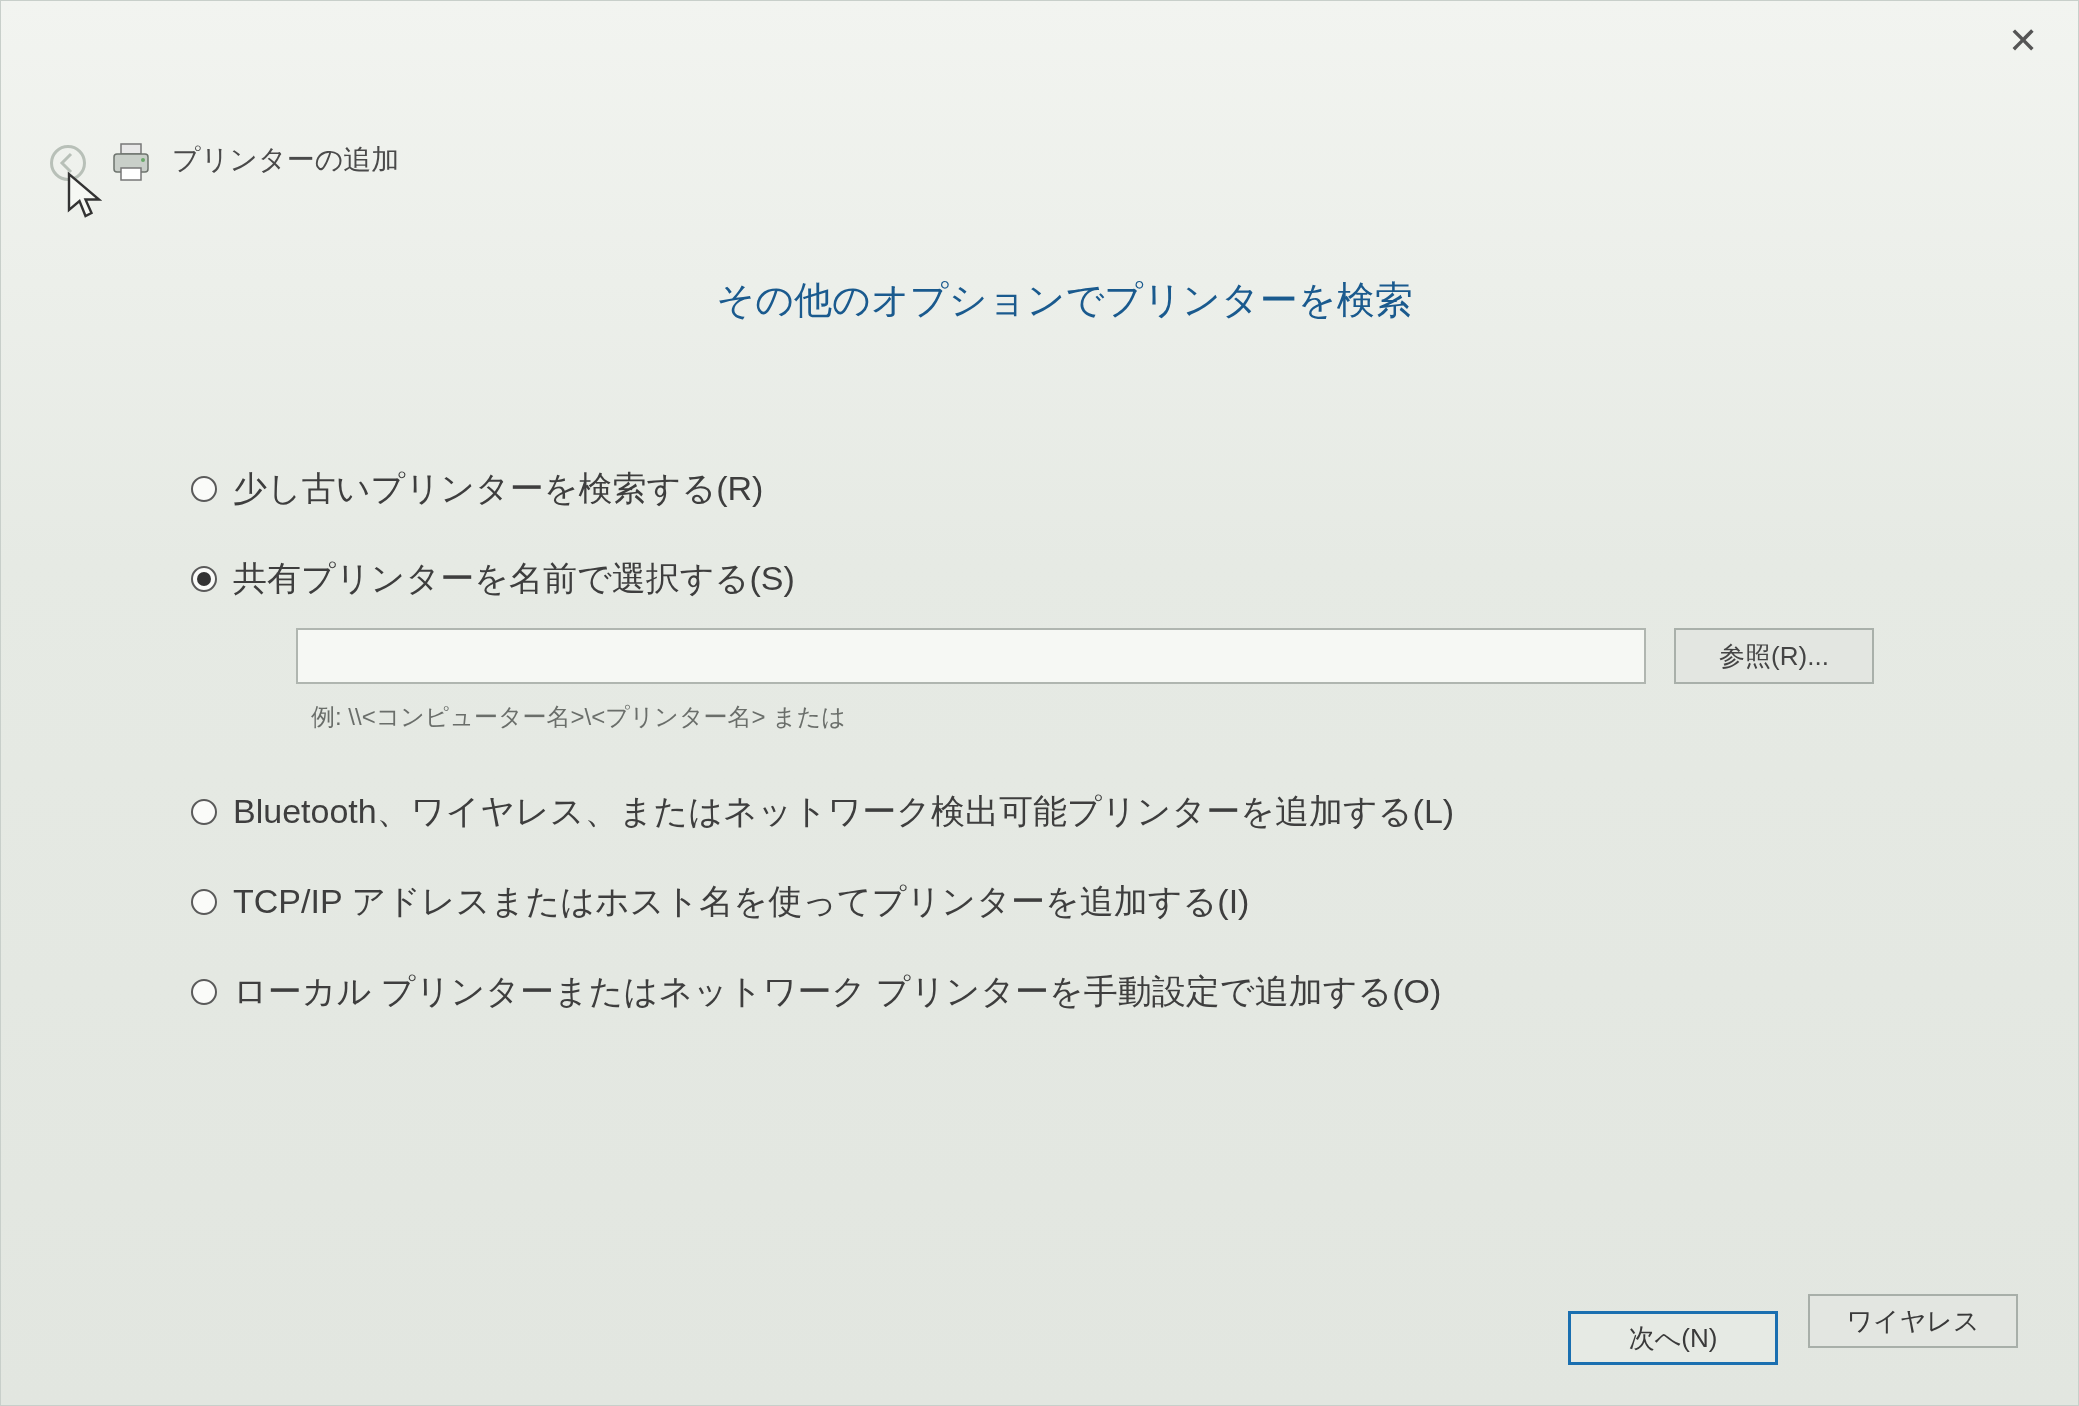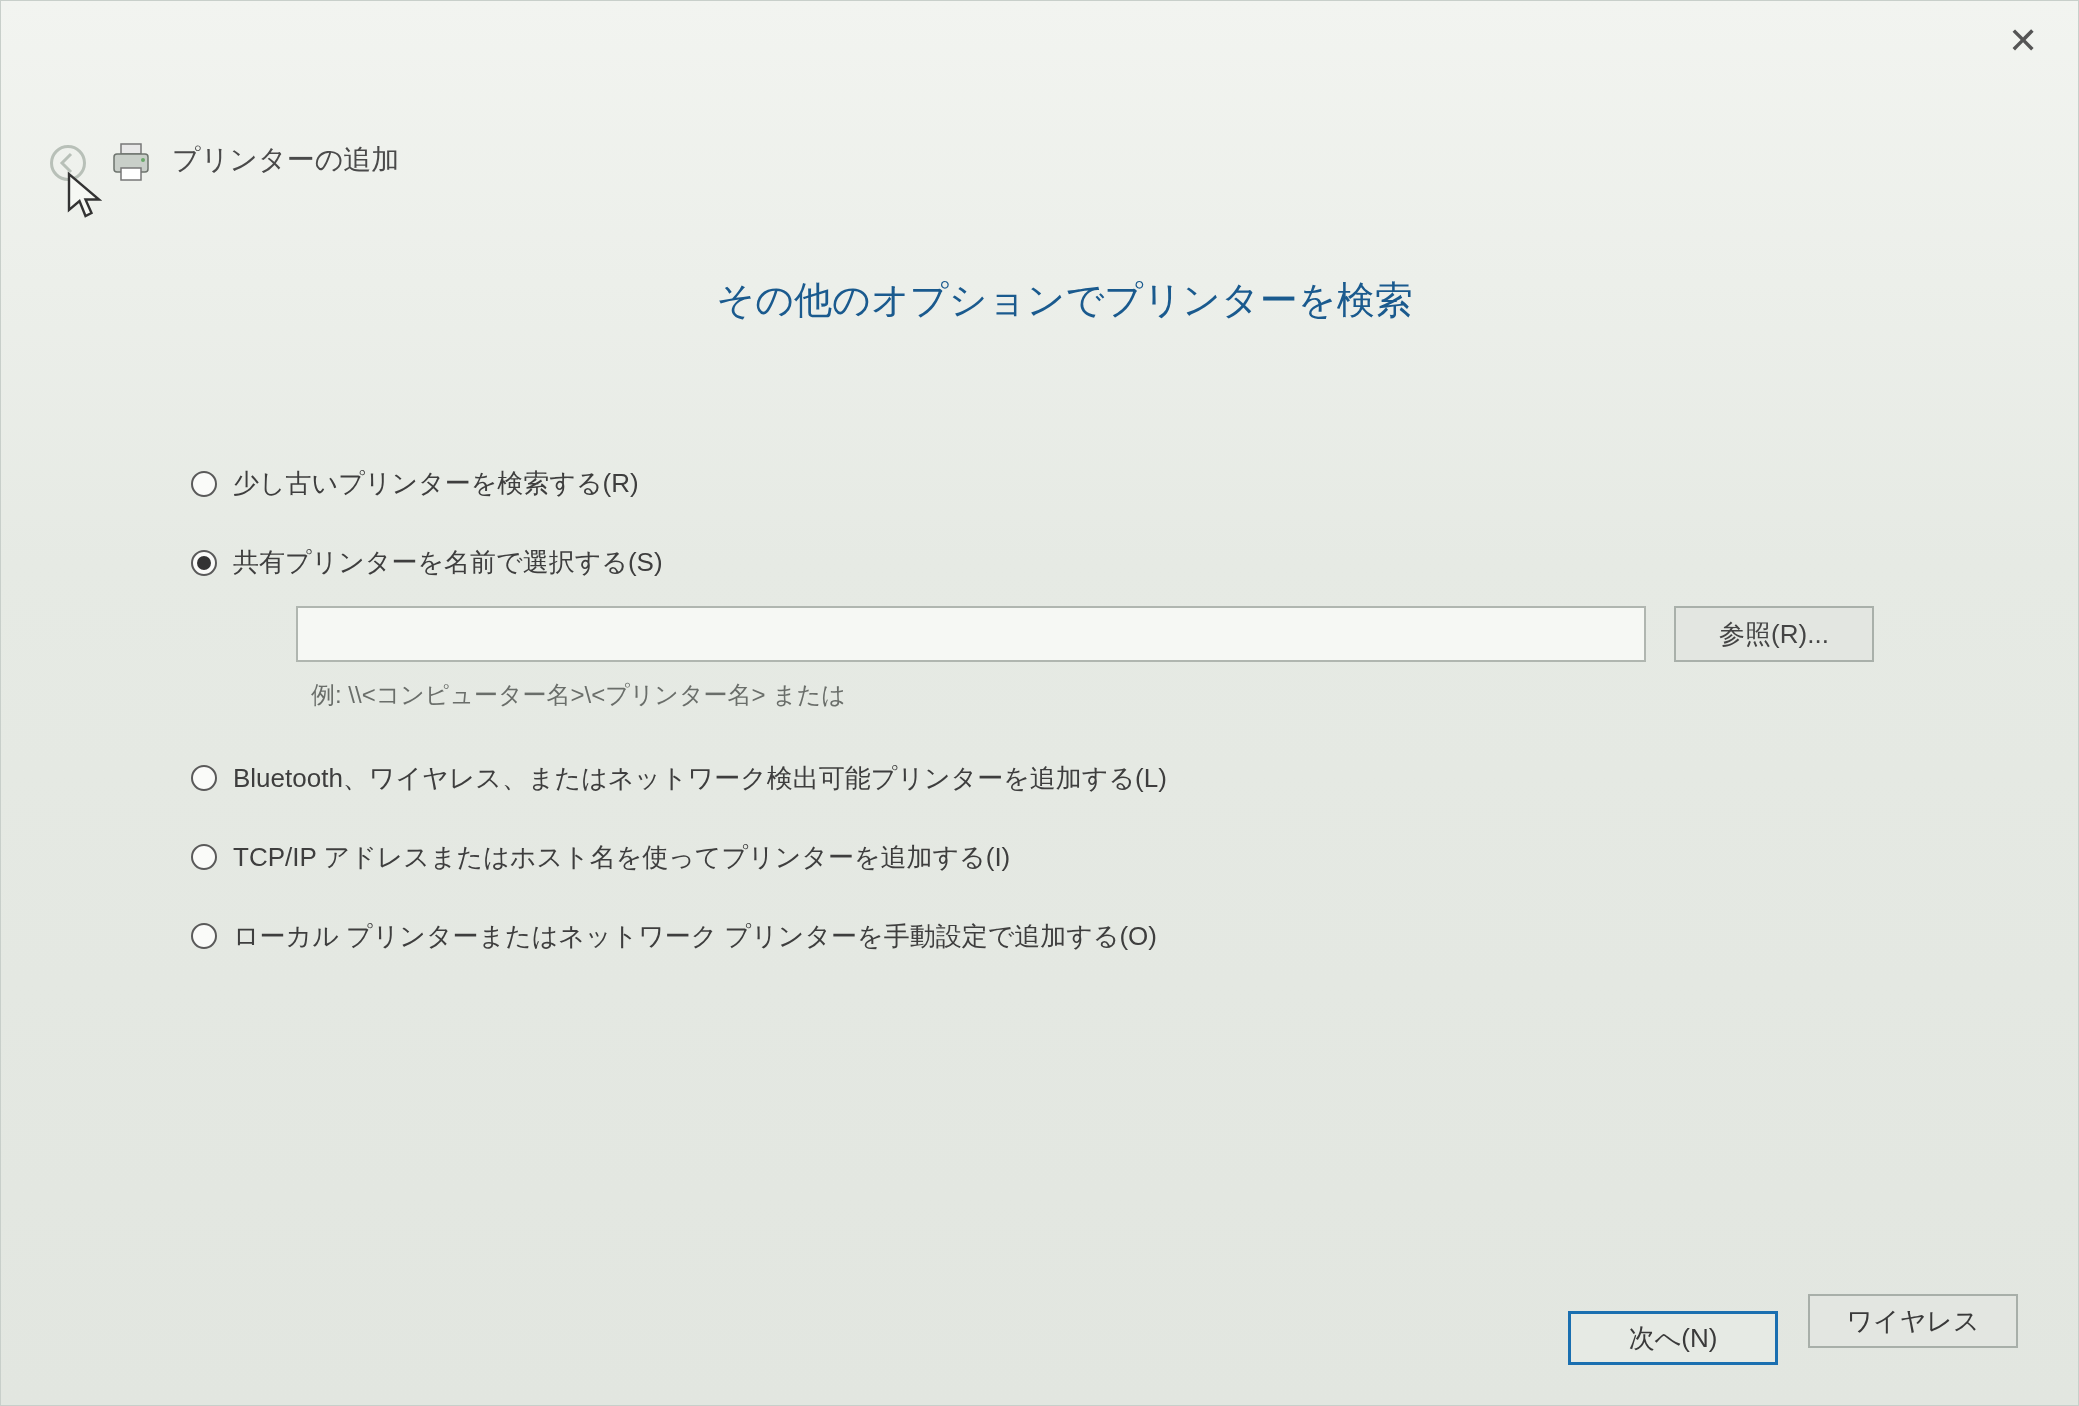--- a/index.html
+++ b/index.html
@@ -90,29 +90,29 @@
     .radio-ctl.selected::after {
       content: "";
       position: absolute;
       top: 50%; left: 50%;
       transform: translate(-50%, -50%);
       width: 14px; height: 14px;
       background: #333;
       border-radius: 50%;
     }
     .radio-label {
-      font-size: 26px;
+      font-size: 34px;
       color: #3e3e3e;
     }
     .shared-path-block {
       display: flex;
       flex-direction: column;
       gap: 16px;
       margin-top: -18px;
-      margin-bottom: 4px;
+      margin-bottom: 10px;
     }
     .path-row {
       display: flex;
       align-items: stretch;
       gap: 28px;
       padding-left: 105px;
     }
     .path-input {
       flex: 1;
       max-width: 1350px;

